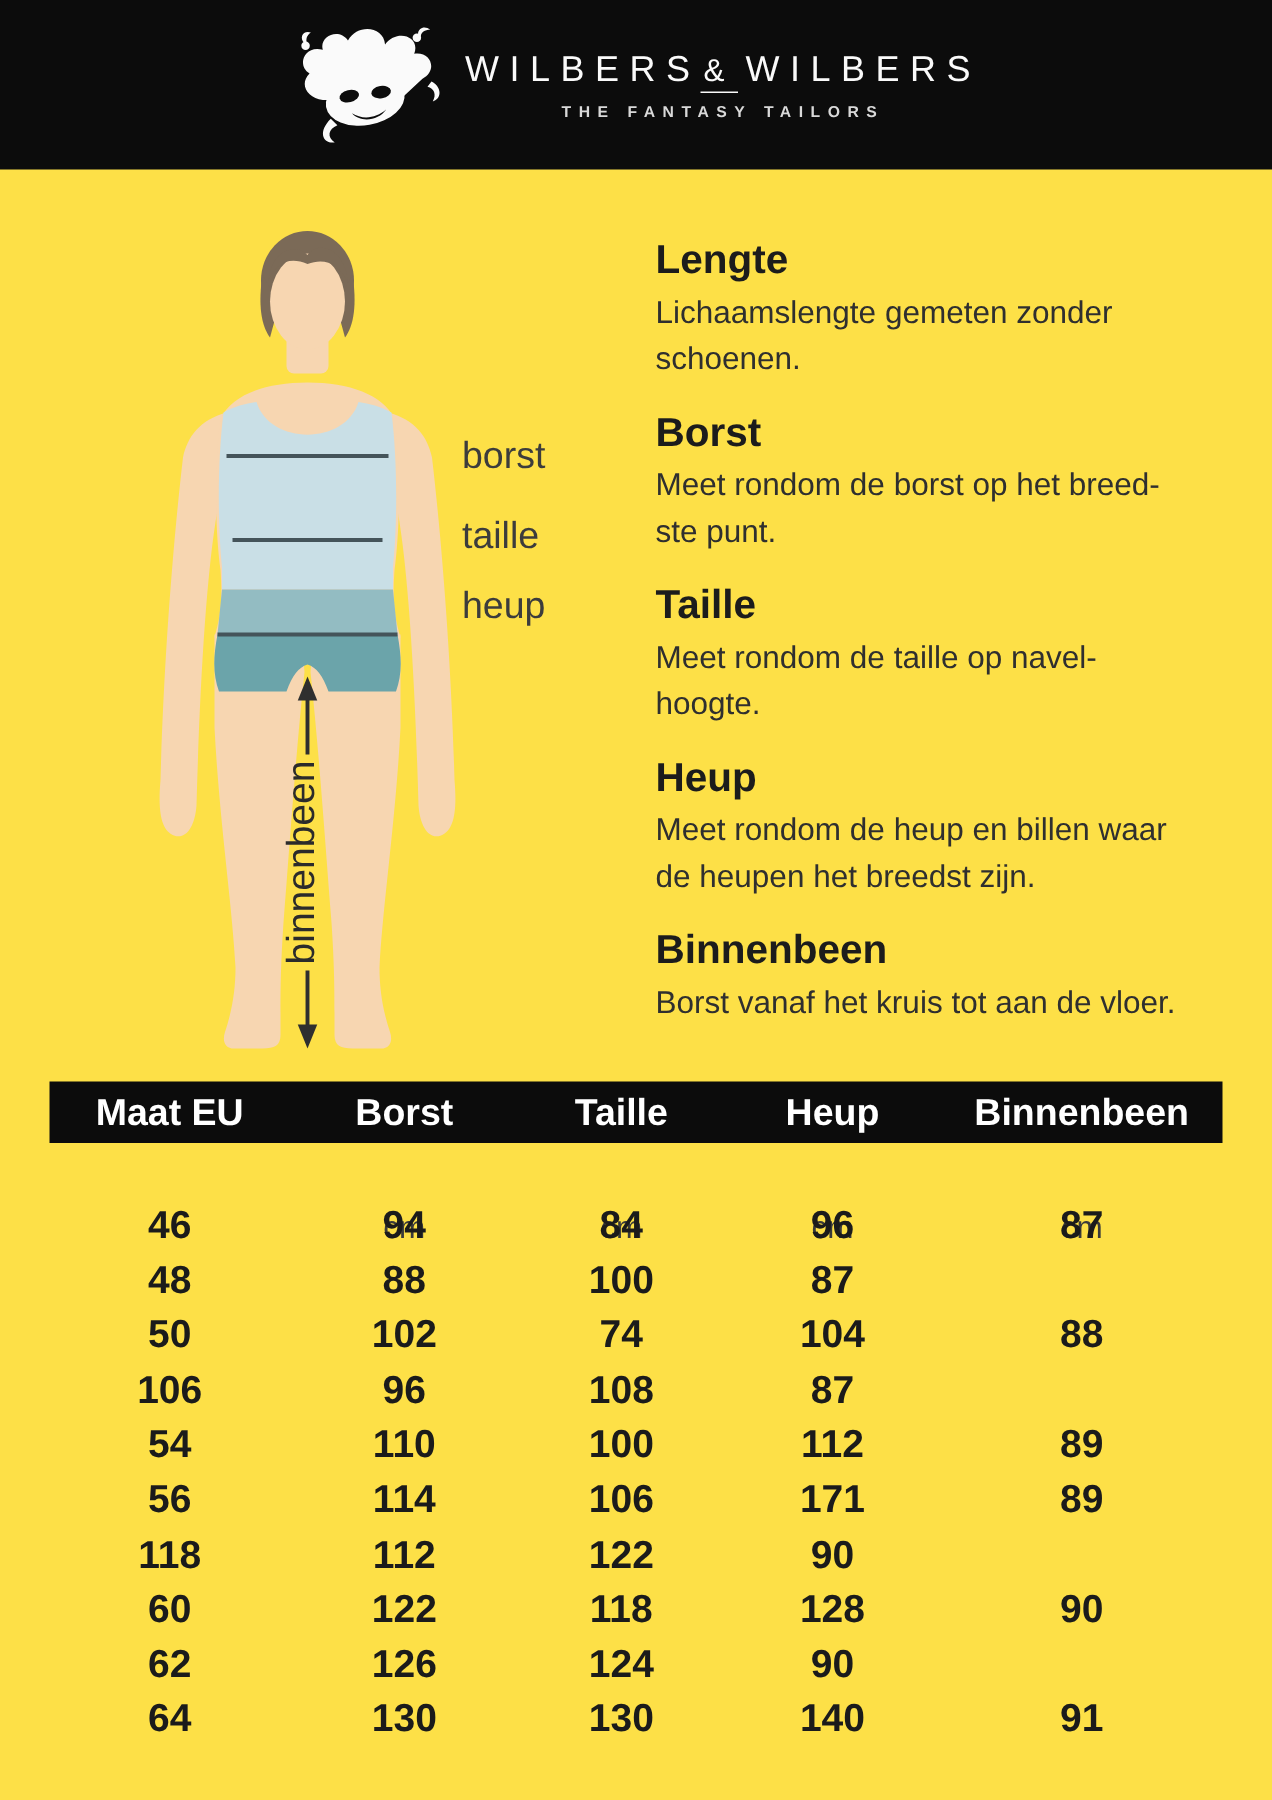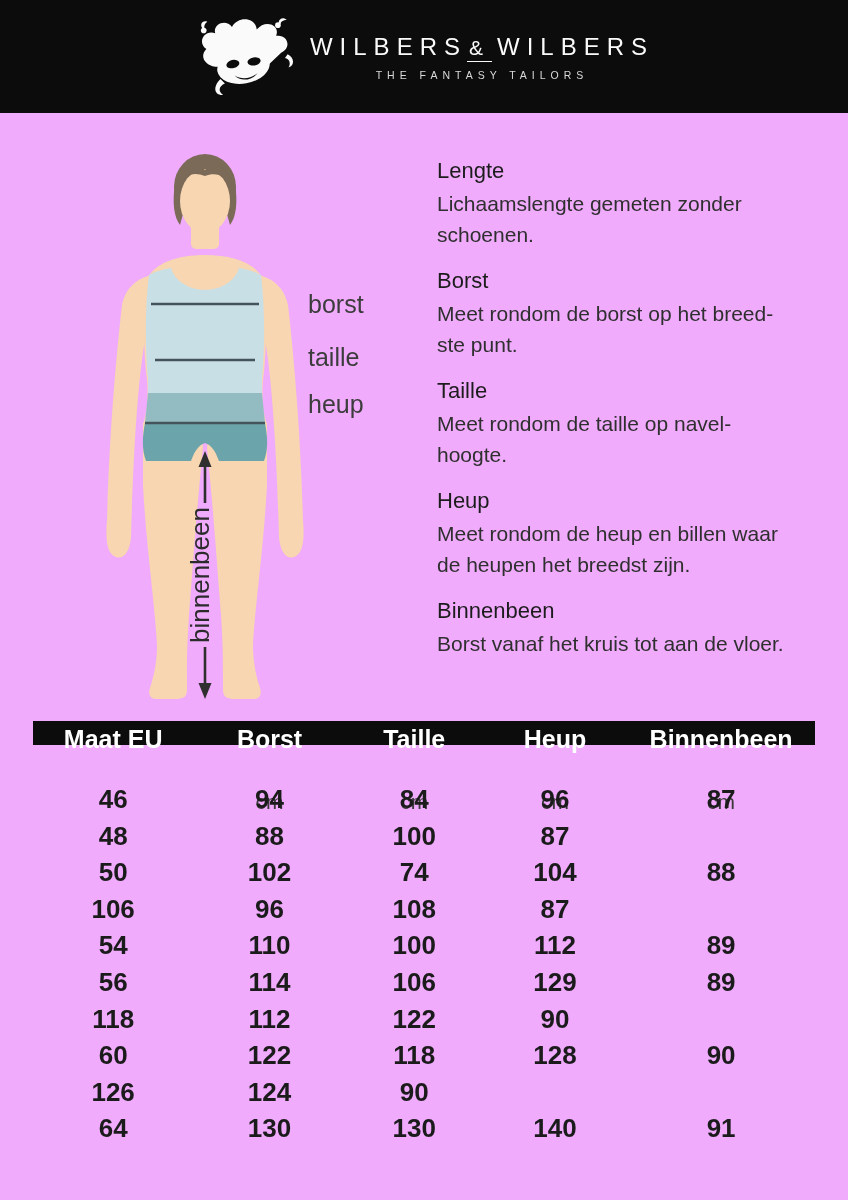--- a/index.html
+++ b/index.html
@@ -1,68 +1,68 @@
 <!DOCTYPE html>
 <html><head>
 <meta charset="utf-8">
 <style>
   * { margin:0; padding:0; box-sizing:border-box; }
   html,body { background:#888; }
   body { font-family:"Liberation Sans", sans-serif; }
   .page {
     position:relative; width:848px; height:1200px;
-    background:#f0abfc; margin:0 auto; overflow:hidden;
+    background:#fde047; margin:0 auto; overflow:hidden;
   }
 
   
   .site-header {
     position:absolute; left:0; top:0; width:848px; height:113px;
     background:var(--header-bg,#0c0c0c);
     display:flex; align-items:center; justify-content:center; gap:10px;
   }
   .logo-mark { width:106px; height:80px; flex:0 0 auto; }
   .brand-text { display:flex; flex-direction:column; align-items:center; }
   .brand-name {
     color:#fafafa; font-size:24px; font-weight:400; letter-spacing:7px;
     white-space:nowrap; display:flex; align-items:baseline;
   }
   .brand-amp {
     font-size:21px; padding:0 2px 1px 2px; margin-right:5px;
     border-bottom:1.5px solid #fafafa;
   }
   .brand-tagline {
-    margin-top:7px; color:#d9d9d9; font-size:10.5px; font-weight:400;
+    margin-top:7px; color:#d9d9d9; font-size:10.5px; font-weight:700;
     letter-spacing:5px; white-space:nowrap;
   }
 
   
   .diagram-svg { position:absolute; left:85px; top:145px; width:240px; height:560px; }
   .measure-label {
     position:absolute; font-size:25px; color:#3c3c3c; line-height:1;
   }
   .label-borst  { left:308px; top:292px; }
   .label-taille { left:308px; top:345px; }
   .label-heup   { left:308px; top:392px; }
   .label-binnenbeen {
     position:absolute; left:130px; top:560px; width:140px; height:30px;
     transform:rotate(-90deg); transform-origin:center;
     font-size:26px; color:#2b2b2b; text-align:center; line-height:30px;
   }
 
   
   .instructions { position:absolute; left:437px; top:158px; width:390px; }
   .instr-section { margin-bottom:18px; }
-  .instr-title { font-size:22px; font-weight:400; color:#1c1c1c; margin-bottom:4px; }
+  .instr-title { font-size:27px; font-weight:700; color:#1c1c1c; margin-bottom:4px; }
   .instr-text  { font-size:21px; line-height:31px; color:#2f2f2f; white-space:pre-line; }
 
   
   .size-table { position:absolute; left:33px; top:721px; width:782px; }
   .t-row { display:grid; grid-template-columns:20.5% 19.5% 17.5% 18.5% 24%; }
   .t-head {
-    background:var(--header-bg,#0c0c0c); height:24px; align-items:center;
+    background:var(--header-bg,#0c0c0c); height:41px; align-items:center;
   }
   .t-head .th {
     color:#fff; font-size:25px; font-weight:700; text-align:center; line-height:36px;
   }
   .t-units { height:30px; margin-top:6px; }
   .t-units .unit { font-size:21px; color:#3a3a3a; text-align:center; line-height:30px;margin-top:36px; }
   .t-body .tr { display:grid; grid-template-columns:20.5% 19.5% 17.5% 18.5% 24%; height:36.6px; }
   .t-body .td { font-size:26px; color:#1b1b1b; text-align:center; line-height:36.6px;font-weight:bold; }
 </style>
 </head>
@@ -217,37 +217,38 @@
           <div class="td">54</div>
           <div class="td">110</div>
           <div class="td">100</div>
           <div class="td">112</div>
           <div class="td">89</div>
         </div>
         <div class="tr">
           <div class="td">56</div>
           <div class="td">114</div>
           <div class="td">106</div>
-          <div class="td">129</div>
+          <div class="td">171</div>
           <div class="td">89</div>
         </div>
         <div class="tr">
           <div class="td">118</div>
           <div class="td">112</div>
           <div class="td">122</div>
           <div class="td">90</div>
         </div>
         <div class="tr">
           <div class="td">60</div>
           <div class="td">122</div>
           <div class="td">118</div>
           <div class="td">128</div>
           <div class="td">90</div>
         </div>
         <div class="tr">
+          <div class="td">62</div>
           <div class="td">126</div>
           <div class="td">124</div>
           <div class="td">90</div>
         </div>
         <div class="tr">
           <div class="td">64</div>
           <div class="td">130</div>
           <div class="td">130</div>
           <div class="td">140</div>
           <div class="td">91</div>

